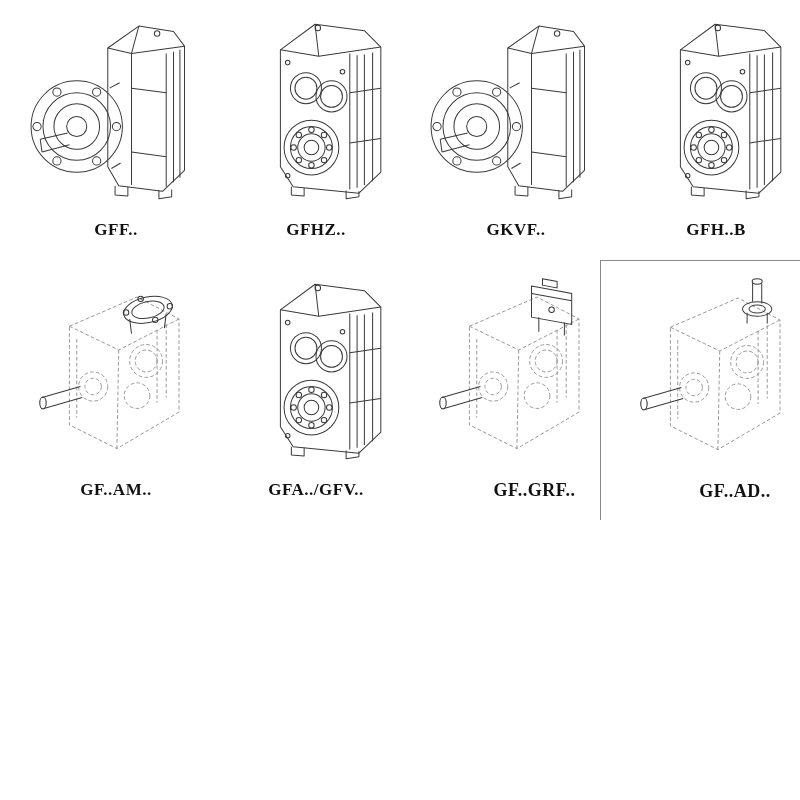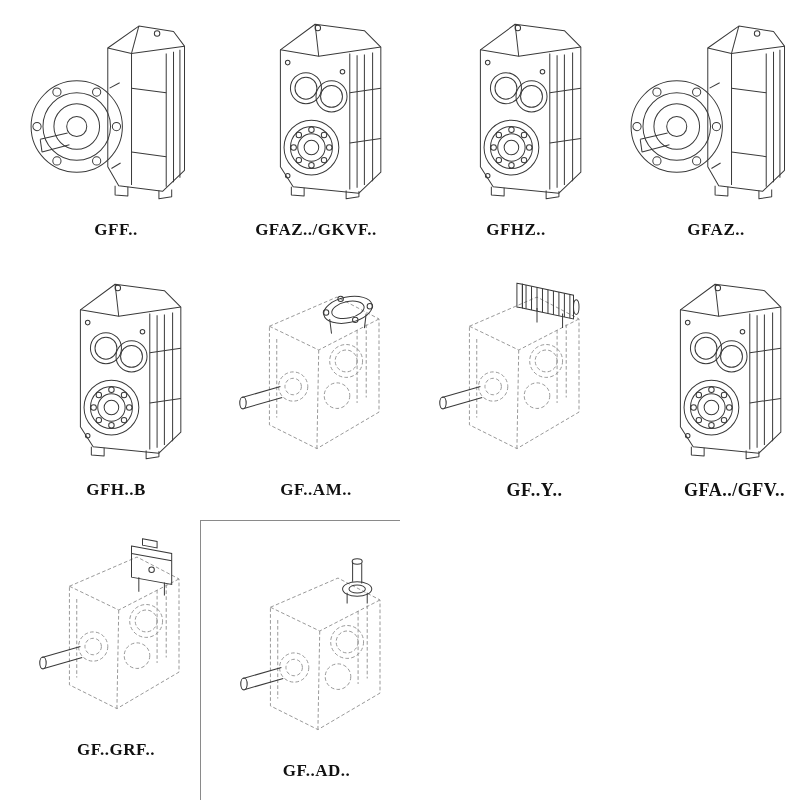--- a/index.html
+++ b/index.html
@@ -20,21 +20,21 @@
   }
   .cell svg.drawing{width:184px;height:210px;flex:0 0 auto;}
   .label{
     margin-top:4px;font-weight:bold;font-size:17px;color:#111;
     letter-spacing:0.5px;text-align:center;white-space:nowrap;
   }
   .cell:nth-child(11) .label,
   .cell:nth-child(12) .label{font-size:21px;margin-top:10px;font-family:Liberation Mono, monospace;}
   .cell:nth-child(7) .label,
   .cell:nth-child(8) .label{font-size:18px;margin-left:37px;}
-  .cell.boxed{border-left:1px solid #8a8a8a;border-top:1px solid #8a8a8a;justify-content:center;}
+  .cell.boxed{border-left:1px solid #8a8a8a;border-top:1px solid #8a8a8a;}
   .defs{position:absolute;width:0;height:0;overflow:hidden;}
 </style>
 </head>
 <body>
 
 <svg class="defs" aria-hidden="true">
   <defs>
 
     <symbol id="sym-flange" viewBox="0 0 190 230">
       <g fill="none" stroke="#3a3a3a" stroke-width="1.1" stroke-linejoin="round">
@@ -190,62 +190,50 @@
 <div class="page">
   <div class="grid">
 
     <figure class="cell">
       <svg class="drawing" viewBox="0 0 190 230">
           <use href="#sym-flange"></use>
         </svg>
       <figcaption class="label">GFF..</figcaption>
     </figure>
 
+
     <figure class="cell">
       <svg class="drawing" viewBox="0 0 190 230">
           <use href="#sym-bores"></use>
         </svg>
-      <figcaption class="label">GFAZ../GKVF..</figcaption>
-    </figure>
+      <figcaption class="label">GFHZ..</figcaption>
+    </figure>
+
+    <figure class="cell">
+      <svg class="drawing" viewBox="0 0 190 230">
+          <use href="#sym-flange"></use>
+        </svg>
+      <figcaption class="label">GKVF..</figcaption>
+    </figure>
+
 
     <figure class="cell">
       <svg class="drawing" viewBox="0 0 190 230">
           <use href="#sym-bores"></use>
         </svg>
-      <figcaption class="label">GFHZ..</figcaption>
-    </figure>
-
-    <figure class="cell">
-      <svg class="drawing" viewBox="0 0 190 230">
-          <use href="#sym-flange"></use>
-        </svg>
-      <figcaption class="label">GFAZ..</figcaption>
-    </figure>
-
-
-    <figure class="cell">
-      <svg class="drawing" viewBox="0 0 190 230">
-          <use href="#sym-bores"></use>
-        </svg>
       <figcaption class="label">GFH..B</figcaption>
     </figure>
 
     <figure class="cell">
       <svg class="drawing" viewBox="0 0 190 230">
           <use href="#sym-dash-am"></use>
         </svg>
       <figcaption class="label">GF..AM..</figcaption>
     </figure>
 
-    <figure class="cell">
-      <svg class="drawing" viewBox="0 0 190 230">
-          <use href="#sym-dash-y"></use>
-        </svg>
-      <figcaption class="label">GF..Y..</figcaption>
-    </figure>
 
 
     <figure class="cell">
       <svg class="drawing" viewBox="0 0 190 230">
           <use href="#sym-bores"></use>
         </svg>
       <figcaption class="label">GFA../GFV..</figcaption>
     </figure>
 
     <figure class="cell">

